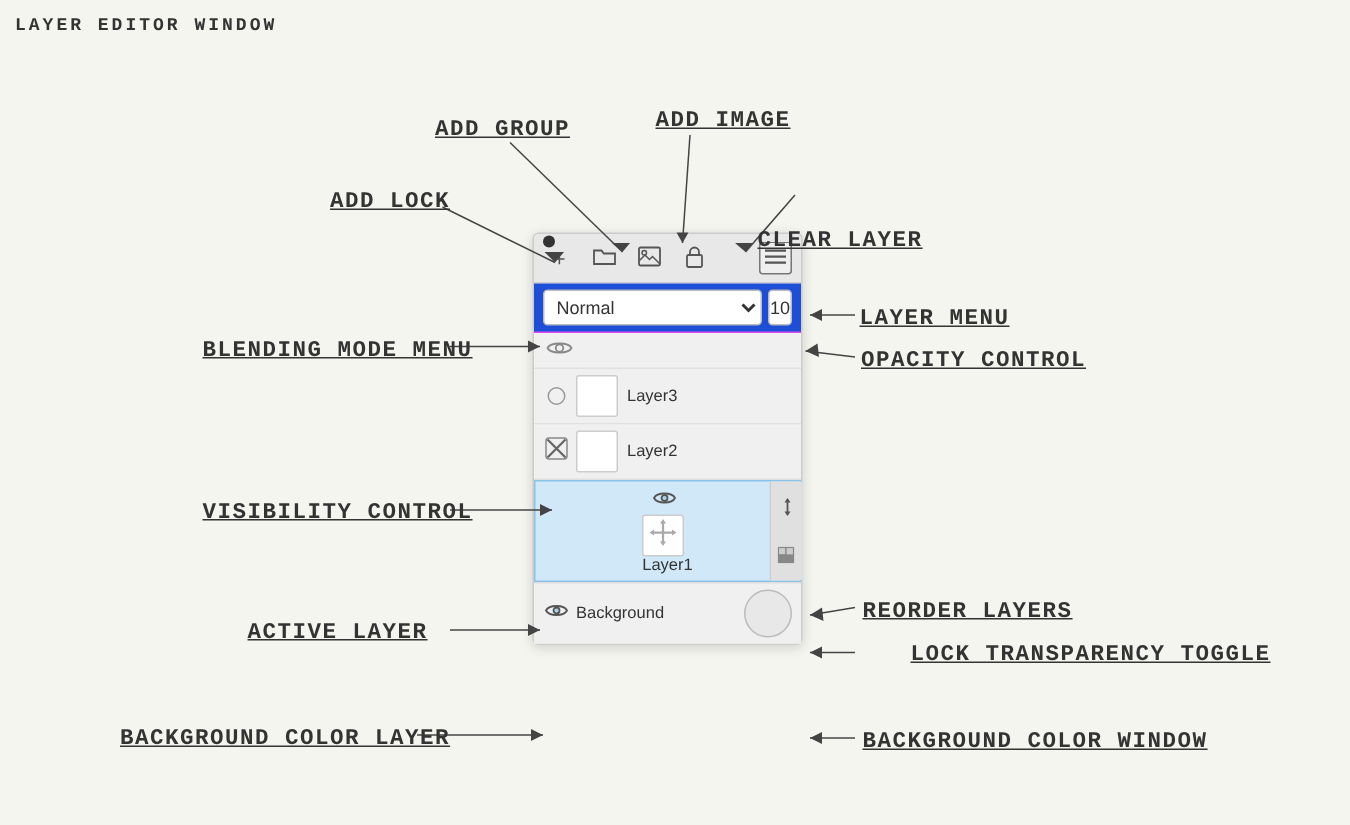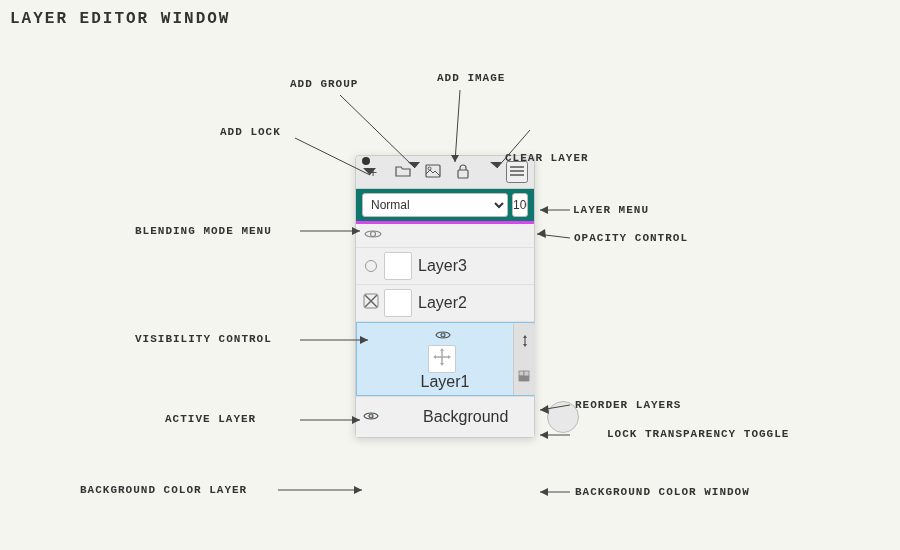--- a/index.html
+++ b/index.html
@@ -10,21 +10,21 @@
       font-family: Arial, sans-serif;
       position: relative;
       overflow: hidden;
     }
 
     
     .page-title {
       position: absolute;
       top: 10px;
       left: 10px;
-      font-size: 16px;
+      font-size: 12px;
       font-weight: bold;
       letter-spacing: 2px;
       color: #333;
       font-family: 'Courier New', monospace;
     }
 
     
     .layer-panel {
       position: absolute;
       top: 155px;
@@ -70,22 +70,22 @@
       font-size: 12px;
       color: #555;
     }
 
     
     .blend-row {
       display: flex;
       align-items: center;
       padding: 4px 6px;
       gap: 4px;
-      background: #0f766e;
-      border-bottom: 3px solid #d946ef;
+      background: #1d4ed8;
+      border-bottom: 1px solid #d946ef;
     }
     .blend-select {
       flex: 1;
       height: 24px;
       border: 1px solid #bbb;
       border-radius: 3px;
       background: white;
       font-size: 12px;
       padding: 0 4px;
       color: #333;
@@ -154,21 +154,21 @@
       align-items: center;
       justify-content: center;
       flex-shrink: 0;
     }
     .layer-thumb.active-thumb {
       display: flex;
       align-items: center;
       justify-content: center;
     }
     .layer-name {
-      font-size: 16px;
+      font-size: 11px;
       color: #333;
       flex: 1;
     }
 
     
     .layer-side-btns {
       position: absolute;
       right: -2px;
       top: 0;
       bottom: 0;
@@ -192,41 +192,41 @@
       color: #555;
     }
 
     
     .bg-layer {
       display: flex;
       align-items: center;
       padding: 4px 6px;
       background: #f0f0f0;
       border-top: 1px solid #ddd;
-      gap: 39px;
     }
     .bg-color-preview {
       width: 32px;
       height: 32px;
       border-radius: 50%;
       background: #e8e8e8;
       border: 1px solid #bbb;
       margin-left: auto;
       flex-shrink: 0;
     }
 
     
     .annotation {
       position: absolute;
       font-family: 'Courier New', monospace;
-      font-size: 11px;
+      font-size: 15px;
       font-weight: bold;
       color: #333;
       letter-spacing: 1px;
       white-space: nowrap;
+      text-decoration: underline;
     }
 
     
     .annotations-svg {
       position: absolute;
       top: 0;
       left: 0;
       width: 900px;
       height: 550px;
       pointer-events: none;

